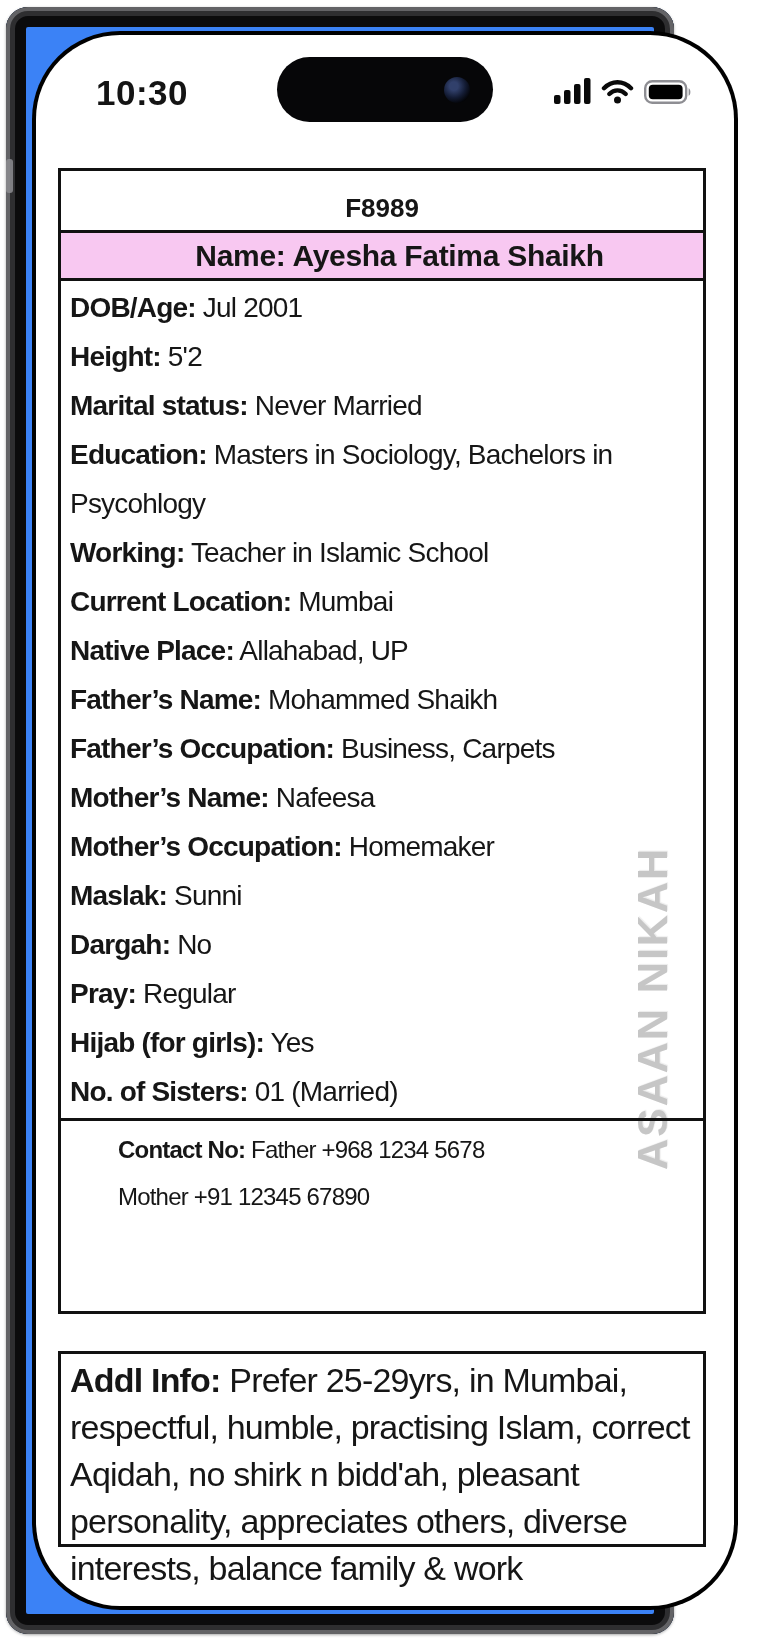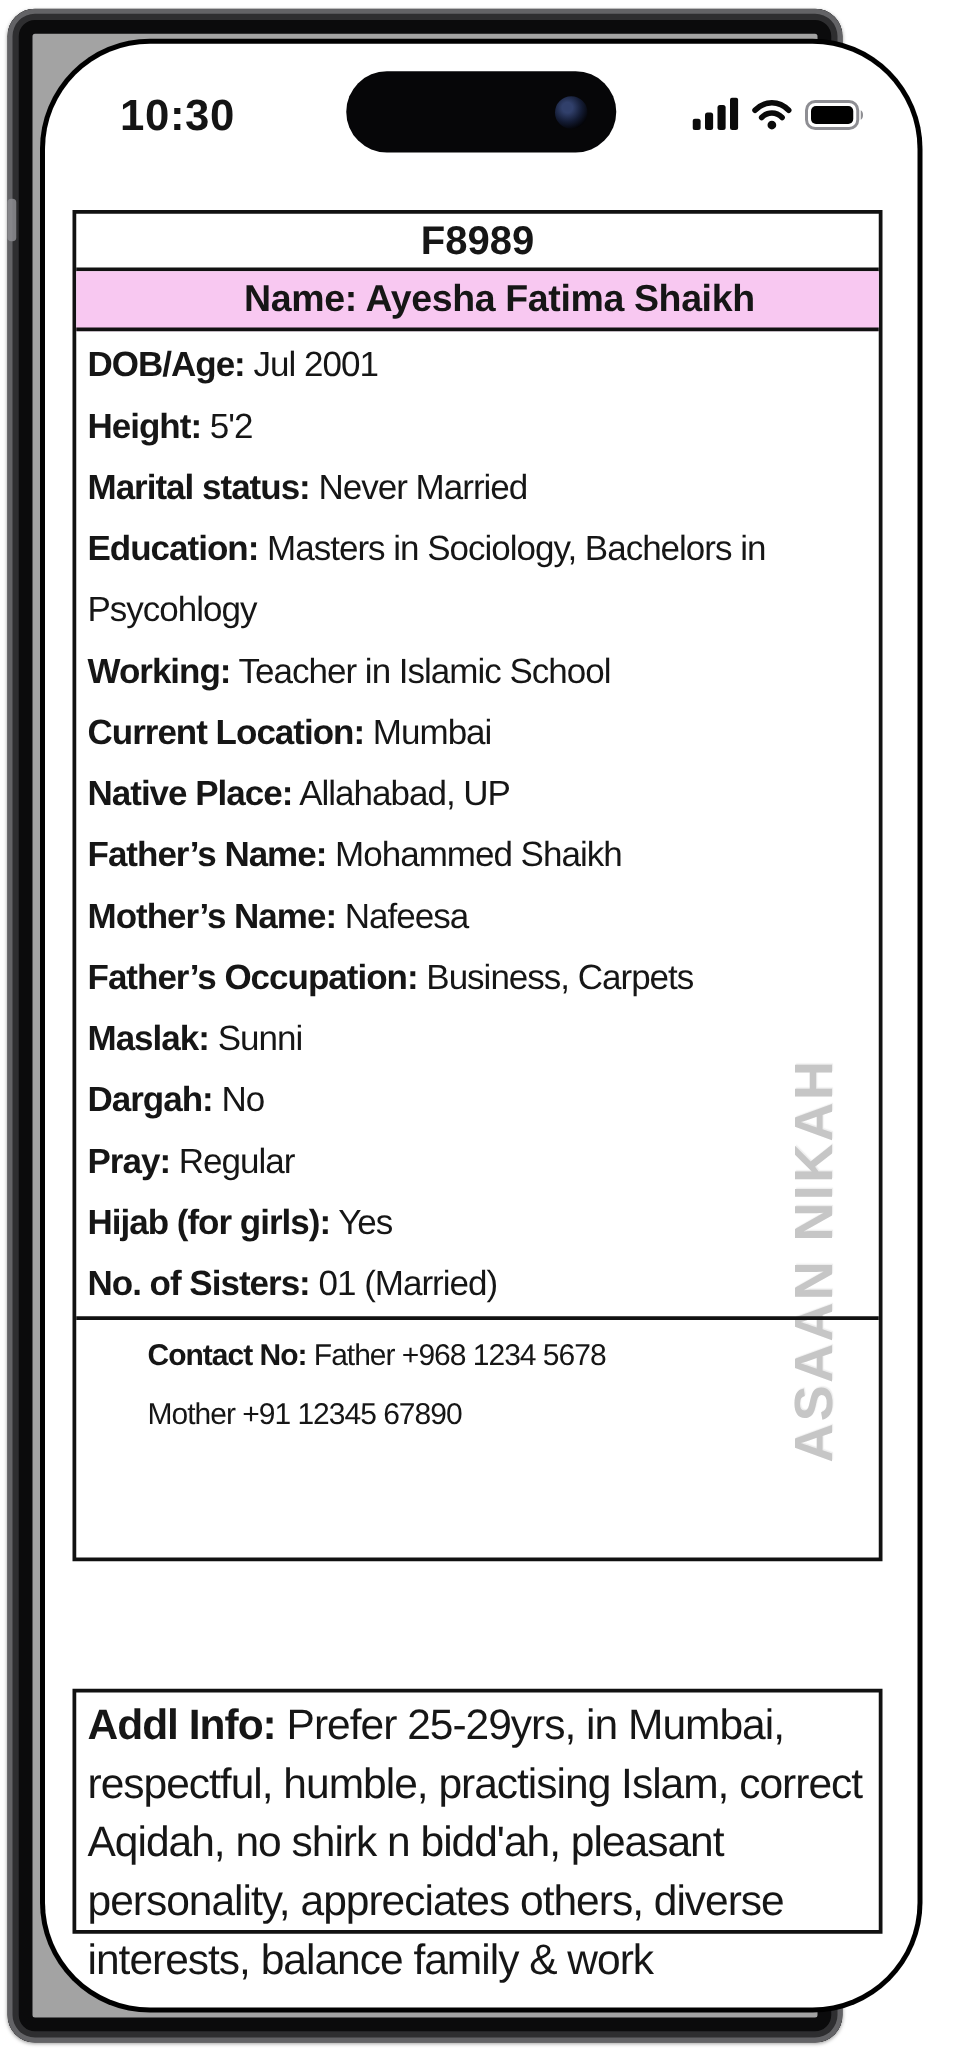--- a/index.html
+++ b/index.html
@@ -10,21 +10,21 @@
     position: relative;
     overflow: hidden;
   }
 
   
   .phone {
     position: absolute;
     left: 6px; top: 7px;
     width: 668px; height: 1627px;
     border-radius: 22px;
-    background: #a3a3a3;
+    background: #3b82f6;
     box-shadow:
       0 1px 3px rgba(0,0,0,.35),
       inset 0 0 0 4px #636366,
       inset 0 0 0 9px #2e2e30,
       inset 0 0 0 20px #0b0b0c;
   }
   .band { position: absolute; background: #8c8c90; opacity: .85; }
   .band-left  { left: 0; top: 152px; width: 7px; height: 34px; border-radius: 3px; }
   .band-right { right: 0; top: 1448px; width: 7px; height: 46px; border-radius: 3px; }
 
@@ -77,22 +77,23 @@
     position: absolute; left: 22px;
     width: 648px;
     border: 3px solid var(--table-border, #111);
     box-sizing: border-box;
     color: #161616;
   }
   .card { top: 133px; }
   .row-header {
     height: 43px;
     display: flex; align-items: center; justify-content: center;
-    font-size: 32px; font-weight: 700; letter-spacing: 0;
+    font-size: 26px; font-weight: 700; letter-spacing: 0;
     border-bottom: 3px solid var(--table-border, #111);
+    margin-top: 16px;
   }
   .row-name {
     height: 45px;
     display: flex; align-items: center; justify-content: center;
     font-size: 30px; font-weight: 700; letter-spacing: -.3px;
     background: var(--name-row-bg, #f8c8f1);
     border-bottom: 3px solid var(--table-border, #111);
     padding-left: 35px;
   }
   .details {
@@ -160,22 +161,23 @@
 
       <div class="details">
         <div><span class="lbl">DOB/Age:</span> <span>Jul 2001</span></div>
         <div><span class="lbl">Height:</span> <span>5'2</span></div>
         <div><span class="lbl">Marital status:</span> <span>Never Married</span></div>
         <div><span class="lbl">Education:</span> <span>Masters in Sociology, Bachelors in Psycohlogy</span></div>
         <div><span class="lbl">Working:</span> <span>Teacher in Islamic School</span></div>
         <div><span class="lbl">Current Location:</span> <span>Mumbai</span></div>
         <div><span class="lbl">Native Place:</span> <span>Allahabad, UP</span></div>
         <div><span class="lbl">Father’s Name:</span> <span>Mohammed Shaikh</span></div>
+        <div><span class="lbl">Father’s Occupation:</span> <span>Business, Carpets</span></div>
         <div><span class="lbl">Mother’s Name:</span> <span>Nafeesa</span></div>
-        <div><span class="lbl">Father’s Occupation:</span> <span>Business, Carpets</span></div>
+        <div><span class="lbl">Mother’s Occupation:</span> <span>Homemaker</span></div>
         <div><span class="lbl">Maslak:</span> <span>Sunni</span></div>
         <div><span class="lbl">Dargah:</span> <span>No</span></div>
         <div><span class="lbl">Pray:</span> <span>Regular</span></div>
         <div><span class="lbl">Hijab (for girls):</span> <span>Yes</span></div>
         <div><span class="lbl">No. of Sisters:</span> <span>01 (Married)</span></div>
       </div>
 
       <div class="contact">
         <div><span class="lbl">Contact No:</span> <span>Father +968 1234 5678</span></div>
         <div>Mother +91 12345 67890</div>

